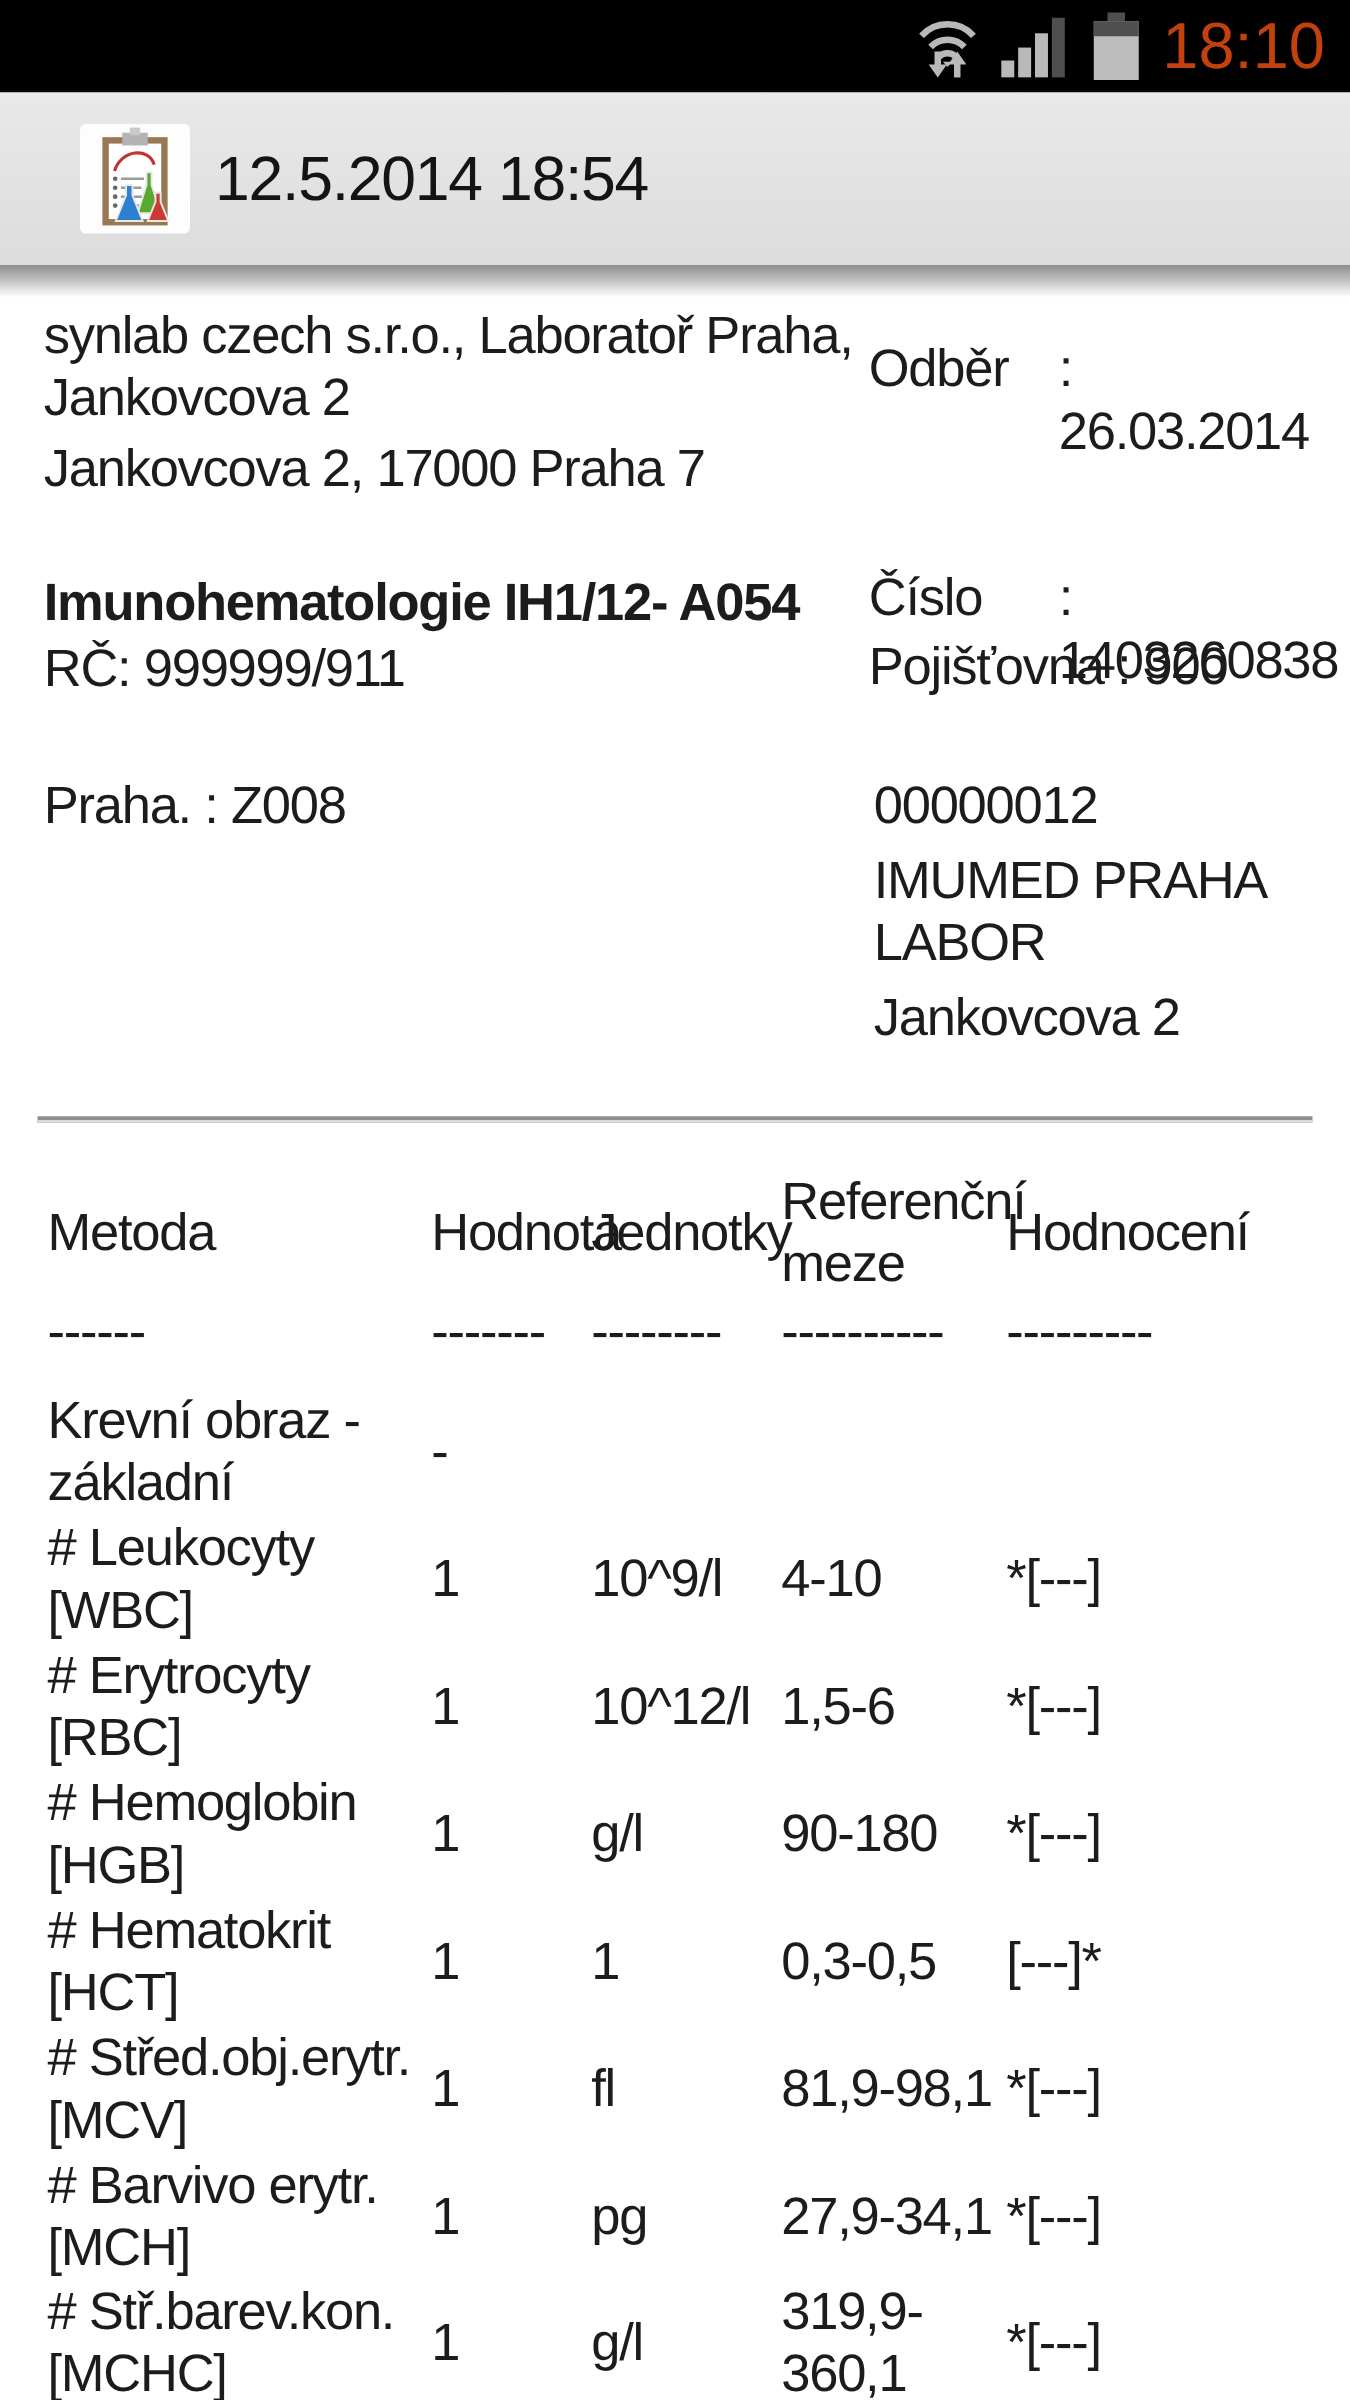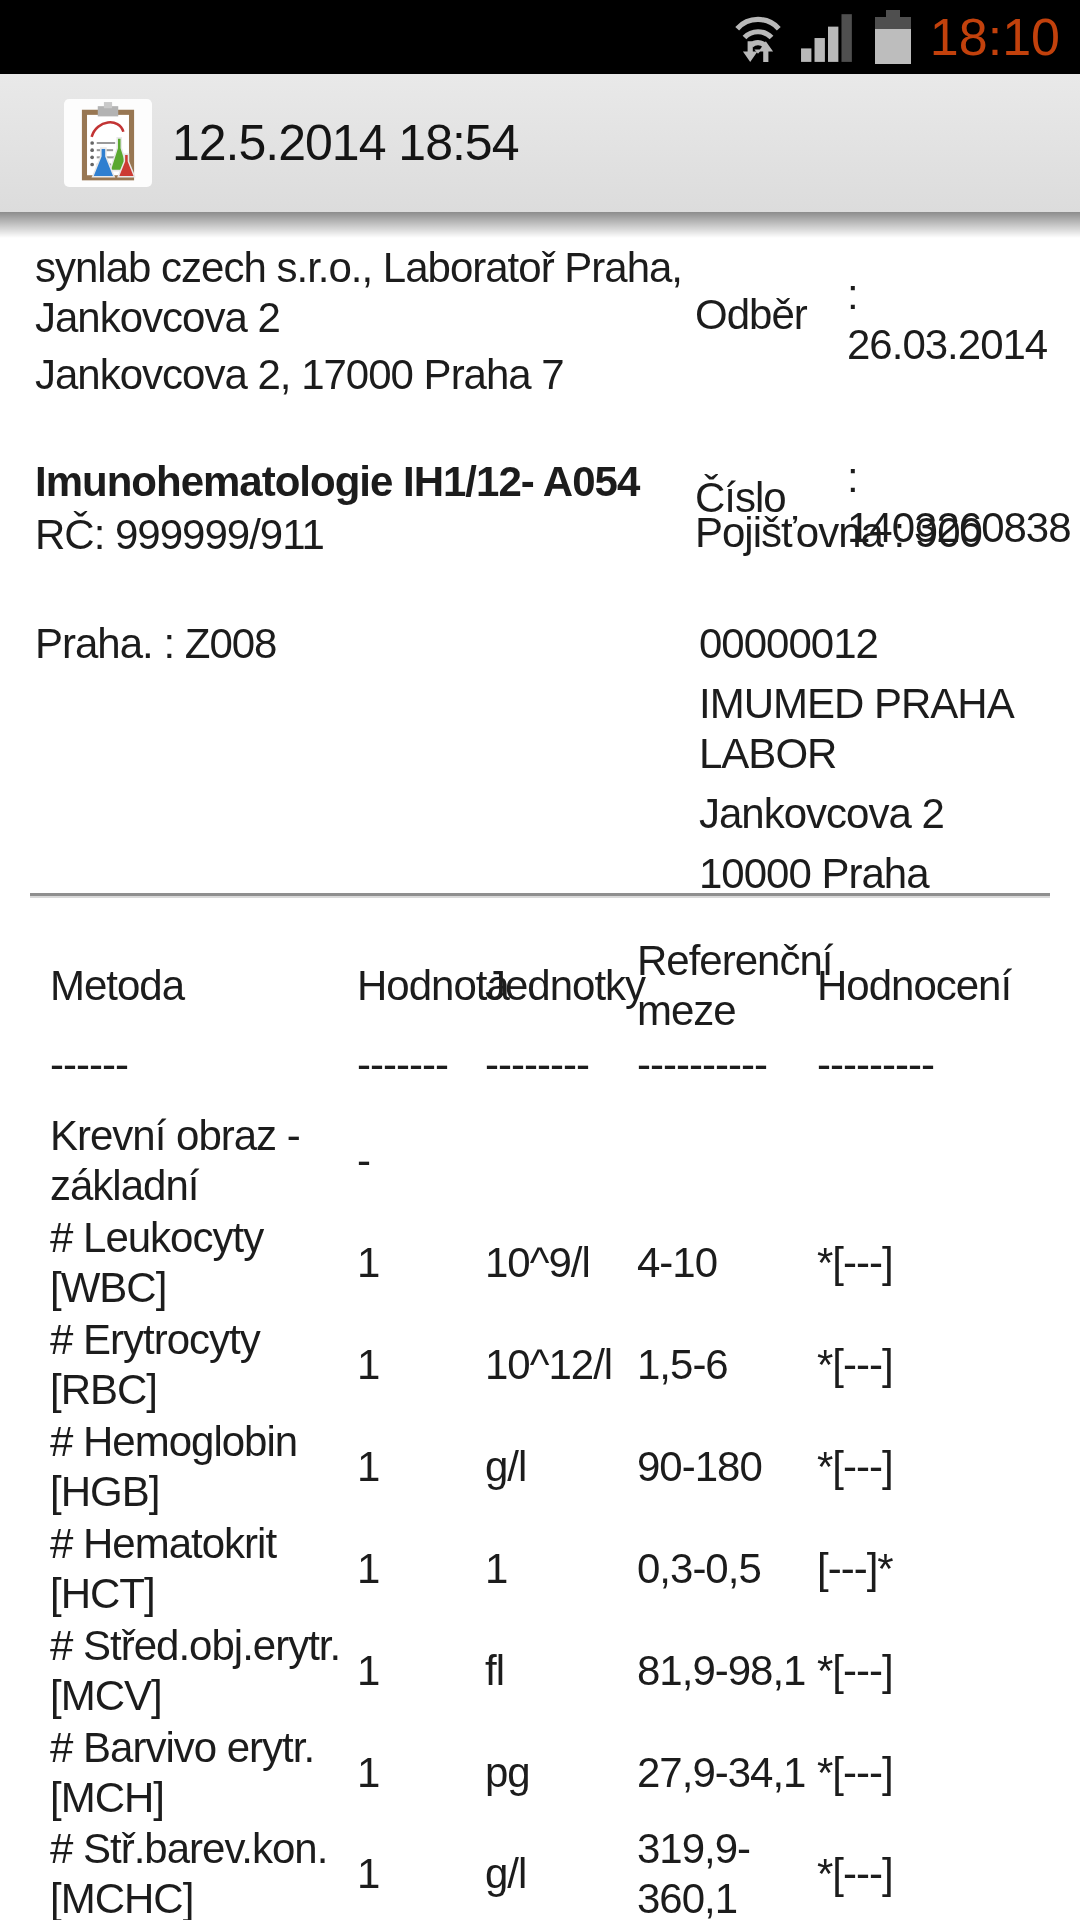--- a/index.html
+++ b/index.html
@@ -19,31 +19,31 @@
   .header-shadow{position:absolute;left:0;top:212px;width:1080px;height:26px;
     background:linear-gradient(rgba(0,0,0,0.45),rgba(0,0,0,0));}
 
   
   .report{position:absolute;left:0;top:0;width:1080px;height:1920px;font-size:42px;line-height:50px;}
   .abs{position:absolute;}
   .lab-name{left:35px;top:243px;width:680px;}
   .lab-addr{left:35px;top:350px;width:680px;}
   .odber{left:695px;top:270px;width:370px;display:flex;}
   .cislo{left:695px;top:453px;width:370px;display:flex;}
-  .kv-label{width:152px;flex:0 0 auto;margin-top:20px;}
+  .kv-label{width:152px;flex:0 0 auto;}
   .report-title{left:35px;top:457px;width:660px;font-weight:bold;}
   .rc{left:35px;top:510px;}
   .pojistovna{left:695px;top:508px;width:380px;}
   .diag{left:35px;top:619px;}
   .recipient{left:695px;top:619px;width:380px;}
   .recipient p{margin:0 0 10px 4px;}
   .divider{left:30px;top:893px;width:1020px;height:3px;background:#8f8f8f;border-bottom:2px solid #d9d9d9;}
 
   
-  .tgrid{display:grid;grid-template-columns:307px 128px 152px 180px 237px;align-items:center;margin-left:12px;}
+  .tgrid{display:grid;grid-template-columns:307px 128px 152px 180px 237px;align-items:center;}
   .thead{left:38px;top:936px;width:1004px;min-height:94px;}
   .dashes{left:38px;top:1040px;width:1004px;}
   .rows{left:38px;top:1110px;width:1004px;}
   .trow{height:102px;}
   .trow:nth-child(8){height:84px;}
   .cell{overflow:visible;}
   .c-metoda .m1,.c-metoda .m2{white-space:nowrap;}
 </style>
 </head>
 <body>
@@ -115,21 +115,20 @@
     <span>: 1403260838</span>
   </div>
   <div class="abs rc">RČ: 999999/911</div>
   <div class="abs pojistovna">Pojišťovna : 900</div>
 
   <div class="abs diag">Praha. : Z008</div>
   <div class="abs recipient">
     <p>00000012</p>
     <p>IMUMED PRAHA LABOR</p>
     <p>Jankovcova 2</p>
-    <p>10000 Praha</p>
   </div>
 
   <div class="abs divider"></div>
 
   <div class="abs tgrid thead">
     <div class="cell">Metoda</div>
     <div class="cell">Hodnota</div>
     <div class="cell">Jednotky</div>
     <div class="cell">Referenční meze</div>
     <div class="cell">Hodnocení</div>

